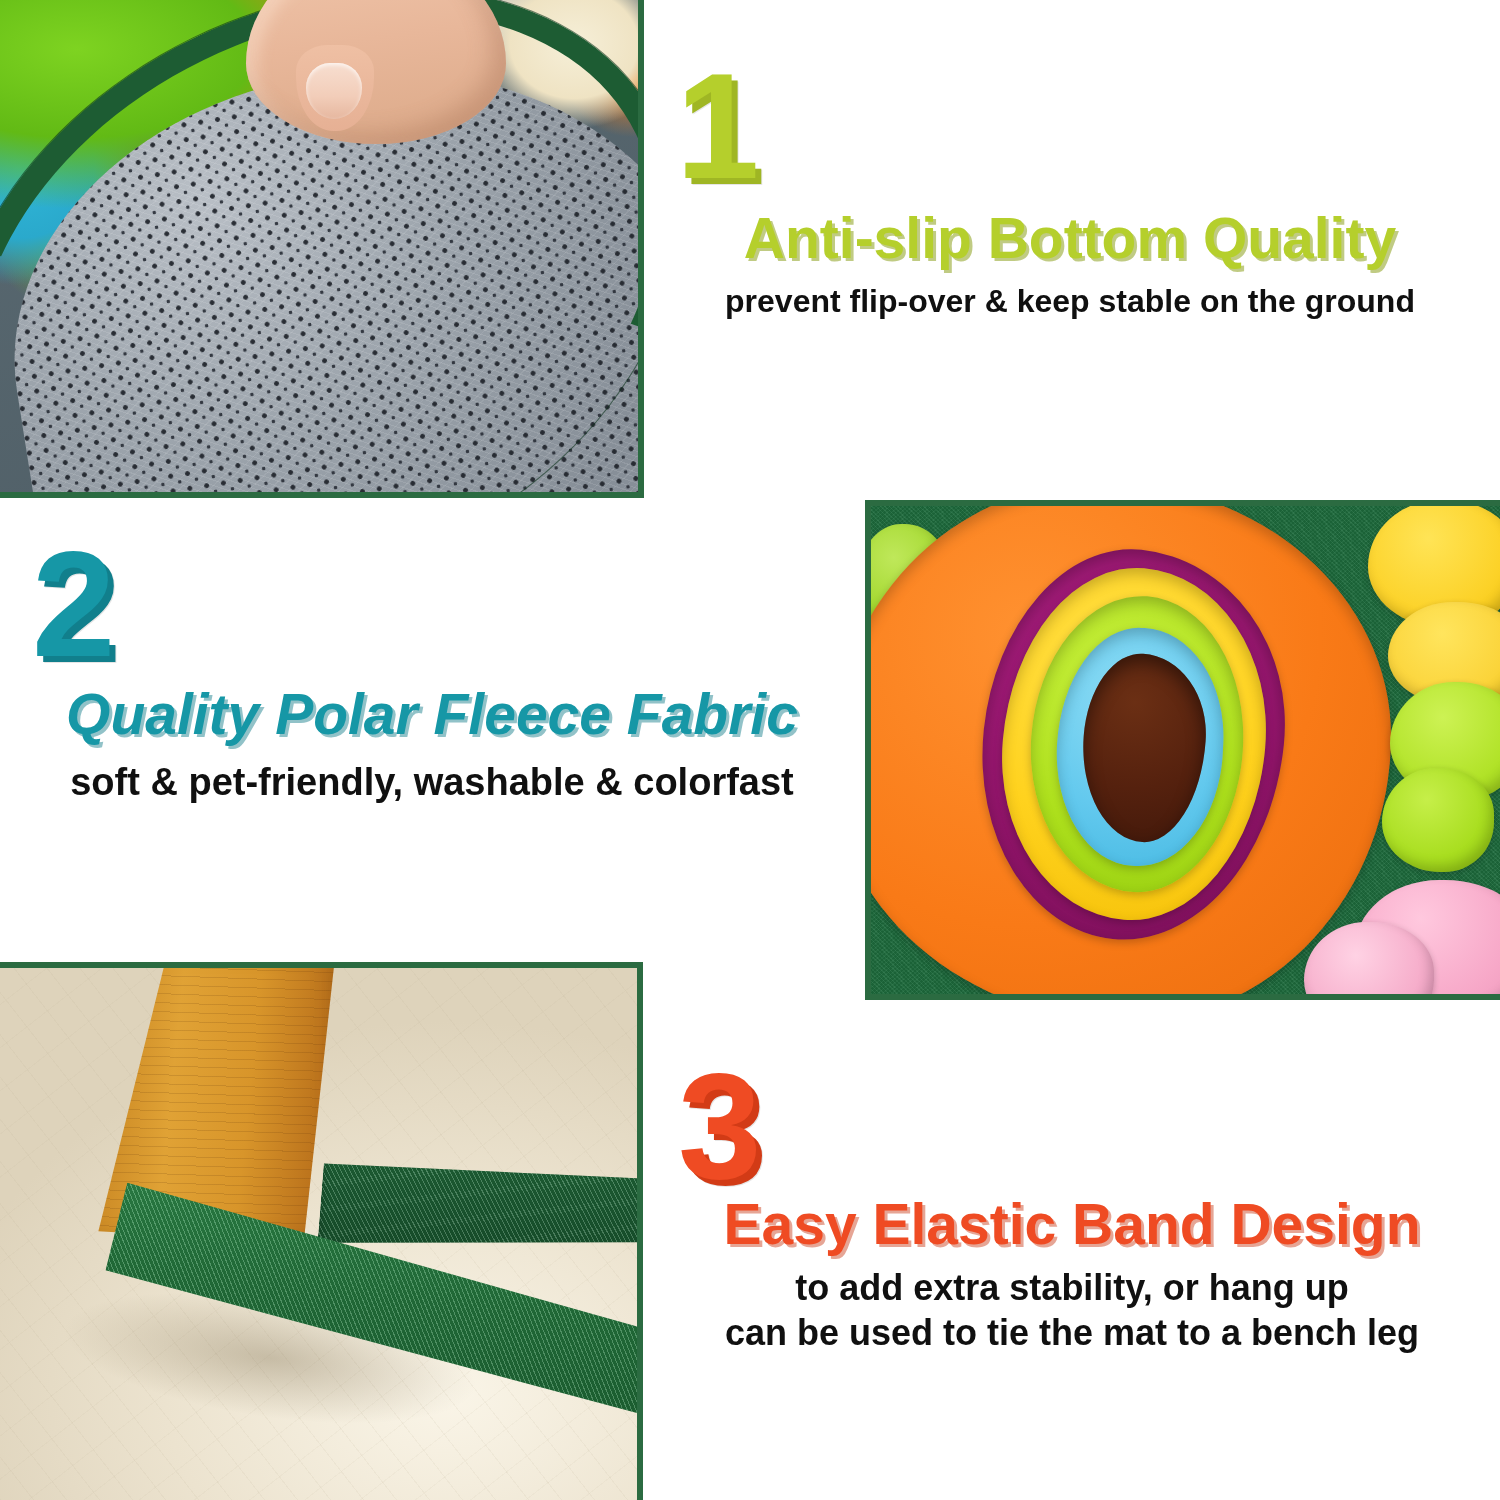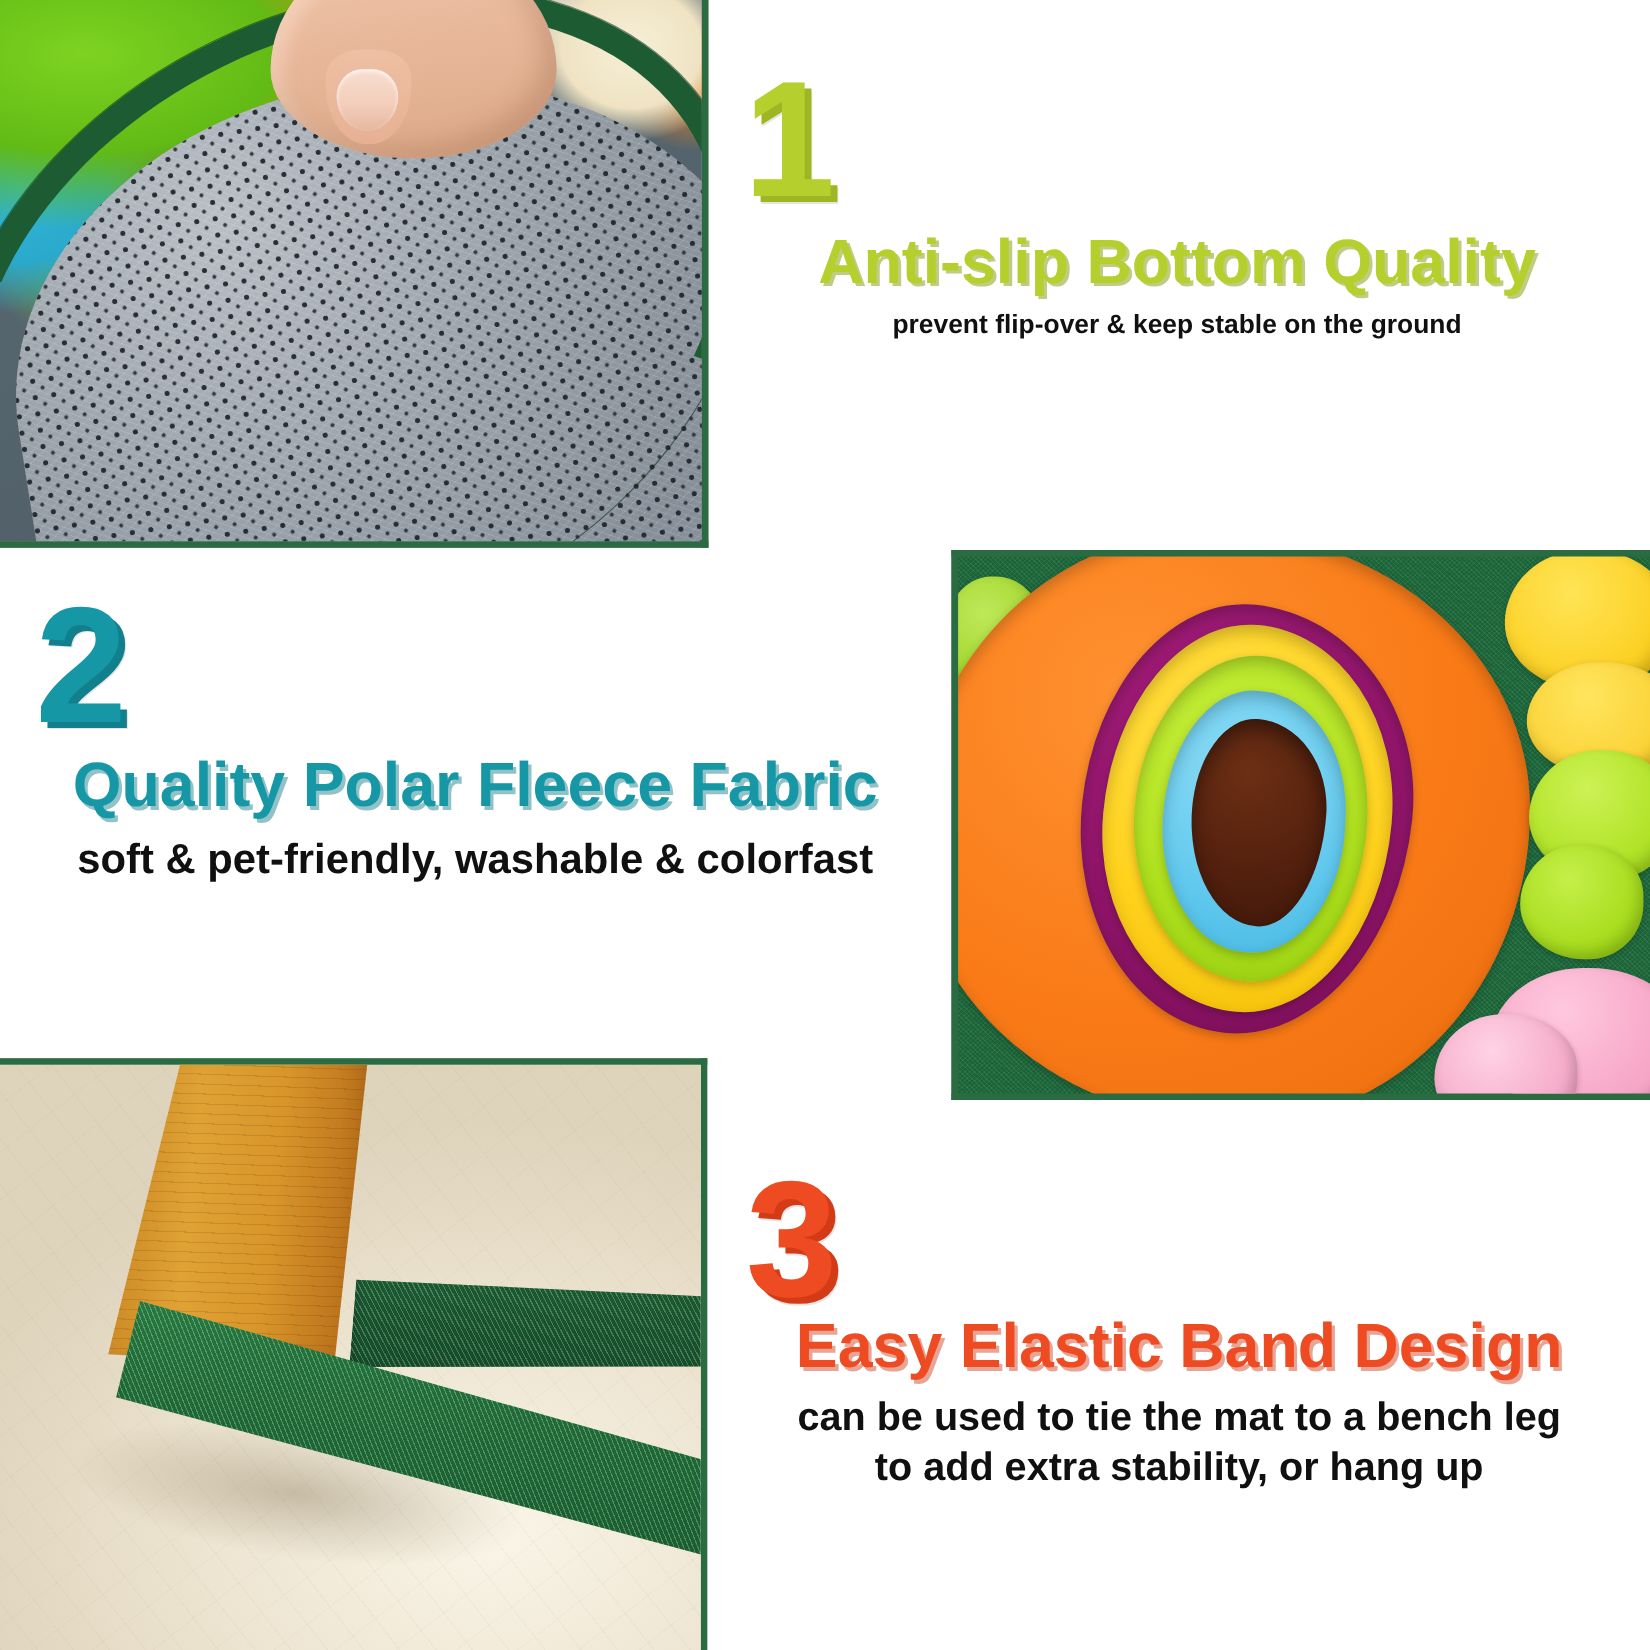--- a/index.html
+++ b/index.html
@@ -203,28 +203,28 @@
     color:#101010; font-weight:bold; line-height:1.26;
     font-family:"Liberation Sans", sans-serif;
   }
 
   
   #feature1{ left:660px; top:62px; width:820px; }
   #feature1 .f-num{ font-size:150px; color:#b5cf2c; margin-left:16px;
     text-shadow:6px 6px 0 #9fb624, 7px 7px 0 rgba(0,0,0,.10); }
   #feature1 .f-title{ font-size:57px; color:#b5cf2c; margin-top:18px;
     text-shadow:3px 3px 0 rgba(140,160,30,.55); text-align:center; }
-  #feature1 .f-sub{ font-size:24px; margin-top:14px; text-align:center; }
+  #feature1 .f-sub{ font-size:32px; margin-top:14px; text-align:center; }
 
   
   #feature2{ left:22px; top:540px; width:820px; }
   #feature2 .f-num{ font-size:150px; color:#1697a6; margin-left:10px;
     text-shadow:6px 6px 0 #117f8c, 7px 7px 0 rgba(0,0,0,.10); }
   #feature2 .f-title{ font-size:57px; color:#1697a6; margin-top:16px;
-    text-shadow:3px 3px 0 rgba(10,120,132,.45); text-align:center; }
+    text-shadow:3px 3px 0 rgba(10,120,132,.45); text-align:center;font-style:italic; }
   #feature2 .f-sub{ font-size:38px; margin-top:16px; text-align:center; }
 
   
   #feature3{ left:662px; top:1062px; width:820px; }
   #feature3 .f-num{ font-size:150px; color:#ef4b23; margin-left:16px;
     text-shadow:6px 6px 0 #d23b16, 7px 7px 0 rgba(0,0,0,.10); }
   #feature3 .f-title{ font-size:57px; color:#ef4b23; margin-top:4px;
     text-shadow:3px 3px 0 rgba(200,55,20,.45); text-align:center; }
   #feature3 .f-sub{ font-size:36px; margin-top:12px; text-align:center; }
   .f-sub-line{ display:block; }
@@ -289,18 +289,18 @@
     <div class="f-title">Quality Polar Fleece Fabric</div>
     <div class="f-sub">
       <span class="f-sub-line">soft &amp; pet-friendly, washable &amp; colorfast</span>
     </div>
   </div>
 
   <div class="feature" id="feature3">
     <div class="f-num">3</div>
     <div class="f-title">Easy Elastic Band Design</div>
     <div class="f-sub">
+      <span class="f-sub-line">to add extra stability, or hang up</span>
       <span class="f-sub-line">can be used to tie the mat to a bench leg</span>
-      <span class="f-sub-line">to add extra stability, or hang up</span>
     </div>
   </div>
 
 </div>
 
 </body></html>

